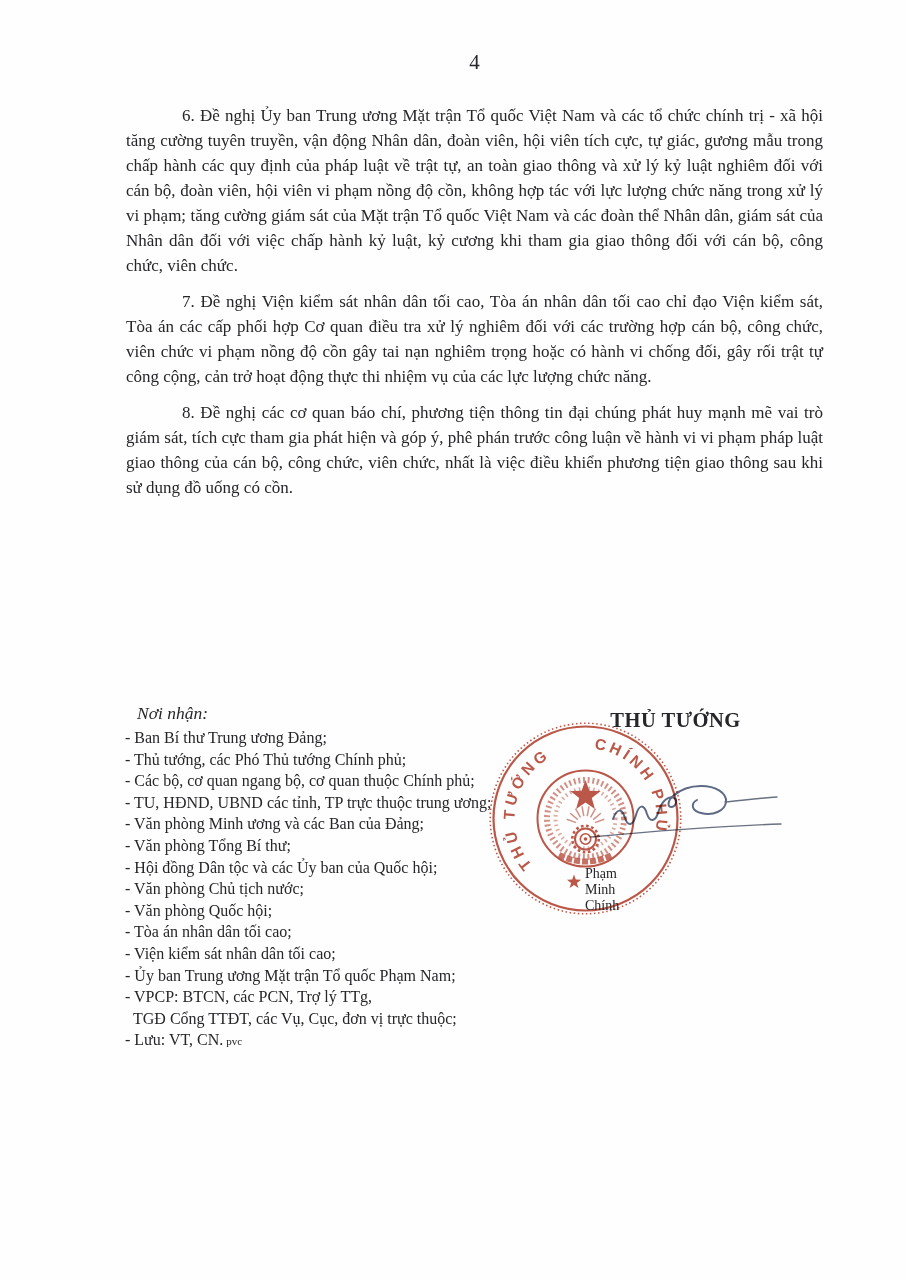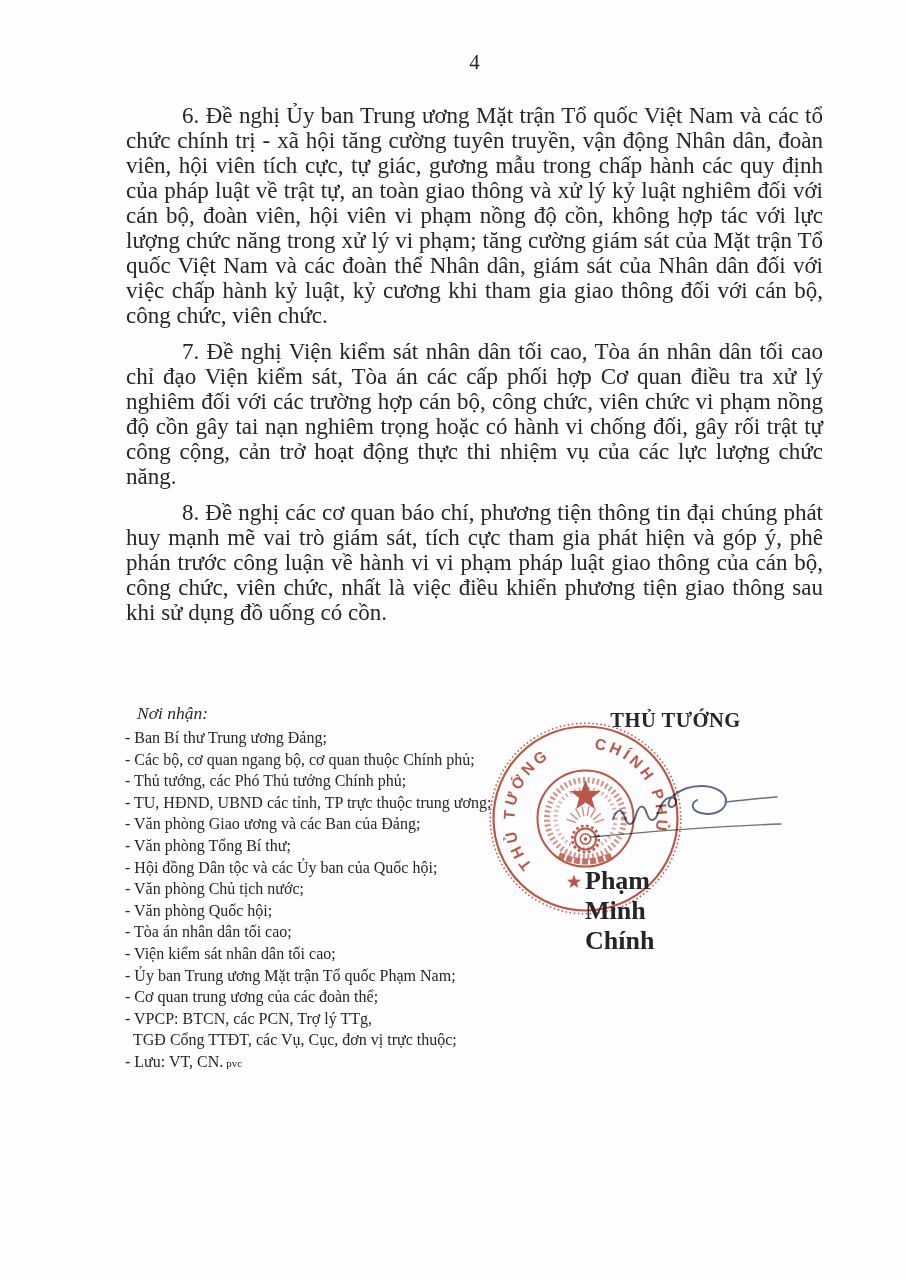--- a/index.html
+++ b/index.html
@@ -7,21 +7,21 @@
     position:relative; width:906px; height:1280px; margin:0 auto;
     background:#fefefe; overflow:hidden;
     font-family:"Liberation Serif", serif; color:#26262a;
   }
   .page-number {
     position:absolute; top:50px; left:126px; width:697px;
     text-align:center; font-size:21px;
   }
   .doc-body {
     position:absolute; top:103px; left:126px; width:697px;
-    font-size:23px; line-height:25px; text-align:justify;
+    font-size:17px; line-height:25px; text-align:justify;
   }
   .doc-body p { margin:0 0 11px 0; text-indent:56px; }
   .recipients {
     position:absolute; top:703px; left:125px; width:400px;
   }
   .recipients-heading {
     font-weight:normal; font-style:italic; font-size:17.5px;
     margin:0 0 4px 12px;
   }
   .recipient-item {
@@ -37,21 +37,21 @@
   .seal {
     position:absolute; top:722px; left:489px;
     opacity:0.88; mix-blend-mode:multiply;
   }
   .signature-ink {
     position:absolute; top:745px; left:555px;
     mix-blend-mode:multiply;
   }
   .signer-name {
     position:absolute; top:866px; left:585px;
-    font-weight:bold; font-size:26px;
+    font-weight:normal; font-size:14px;
   }
   .seal text {
     font-family:"Liberation Sans", sans-serif;
   }
 </style>
 </head>
 <body>
 
 <div class="page">
 
@@ -62,32 +62,31 @@
   <p>6. Đề nghị Ủy ban Trung ương Mặt trận Tổ quốc Việt Nam và các tổ chức chính trị - xã hội tăng cường tuyên truyền, vận động Nhân dân, đoàn viên, hội viên tích cực, tự giác, gương mẫu trong chấp hành các quy định của pháp luật về trật tự, an toàn giao thông và xử lý kỷ luật nghiêm đối với cán bộ, đoàn viên, hội viên vi phạm nồng độ cồn, không hợp tác với lực lượng chức năng trong xử lý vi phạm; tăng cường giám sát của Mặt trận Tổ quốc Việt Nam và các đoàn thể Nhân dân, giám sát của Nhân dân đối với việc chấp hành kỷ luật, kỷ cương khi tham gia giao thông đối với cán bộ, công chức, viên chức.</p>
       <p>7. Đề nghị Viện kiểm sát nhân dân tối cao, Tòa án nhân dân tối cao chỉ đạo Viện kiểm sát, Tòa án các cấp phối hợp Cơ quan điều tra xử lý nghiêm đối với các trường hợp cán bộ, công chức, viên chức vi phạm nồng độ cồn gây tai nạn nghiêm trọng hoặc có hành vi chống đối, gây rối trật tự công cộng, cản trở hoạt động thực thi nhiệm vụ của các lực lượng chức năng.</p>
       <p>8. Đề nghị các cơ quan báo chí, phương tiện thông tin đại chúng phát huy mạnh mẽ vai trò giám sát, tích cực tham gia phát hiện và góp ý, phê phán trước công luận về hành vi vi phạm pháp luật giao thông của cán bộ, công chức, viên chức, nhất là việc điều khiển phương tiện giao thông sau khi sử dụng đồ uống có cồn.</p>
     </div>
 
   <div class="recipients">
     <div class="recipients-heading">Nơi nhận:</div>
     <div>
 
     <div class="recipient-item"><span>- Ban Bí thư Trung ương Đảng;</span><span class="pvc"></span></div>
+        <div class="recipient-item"><span>- Thủ tướng, các Phó Thủ tướng Chính phủ;</span><span class="pvc"></span></div>
         <div class="recipient-item"><span>- Các bộ, cơ quan ngang bộ, cơ quan thuộc Chính phủ;</span><span class="pvc"></span></div>
-        <div class="recipient-item"><span>- Thủ tướng, các Phó Thủ tướng Chính phủ;</span><span class="pvc"></span></div>
         <div class="recipient-item"><span>- TU, HĐND, UBND các tỉnh, TP trực thuộc trung ương;</span><span class="pvc"></span></div>
-        <div class="recipient-item"><span>- Văn phòng Giao ương và các Ban của Đảng;</span><span class="pvc"></span></div>
+        <div class="recipient-item"><span>- Văn phòng Minh ương và các Ban của Đảng;</span><span class="pvc"></span></div>
         <div class="recipient-item"><span>- Văn phòng Tổng Bí thư;</span><span class="pvc"></span></div>
         <div class="recipient-item"><span>- Hội đồng Dân tộc và các Ủy ban của Quốc hội;</span><span class="pvc"></span></div>
         <div class="recipient-item"><span>- Văn phòng Chủ tịch nước;</span><span class="pvc"></span></div>
         <div class="recipient-item"><span>- Văn phòng Quốc hội;</span><span class="pvc"></span></div>
         <div class="recipient-item"><span>- Tòa án nhân dân tối cao;</span><span class="pvc"></span></div>
         <div class="recipient-item"><span>- Viện kiểm sát nhân dân tối cao;</span><span class="pvc"></span></div>
         <div class="recipient-item"><span>- Ủy ban Trung ương Mặt trận Tổ quốc Phạm Nam;</span><span class="pvc"></span></div>
-        <div class="recipient-item"><span>- Cơ quan trung ương của các đoàn thể;</span><span class="pvc"></span></div>
         <div class="recipient-item"><span>- VPCP: BTCN, các PCN, Trợ lý TTg,</span><span class="pvc"></span></div>
         <div class="recipient-item"><span>  TGĐ Cổng TTĐT, các Vụ, Cục, đơn vị trực thuộc;</span><span class="pvc"></span></div>
         <div class="recipient-item"><span>- Lưu: VT, CN.</span><span class="pvc">pvc</span></div>
       </div>
   </div>
 
   <div class="signature-block">
     <div class="signature-title">THỦ TƯỚNG</div>
 
     <svg class="seal" width="193" height="193" viewBox="0 0 193 193">

